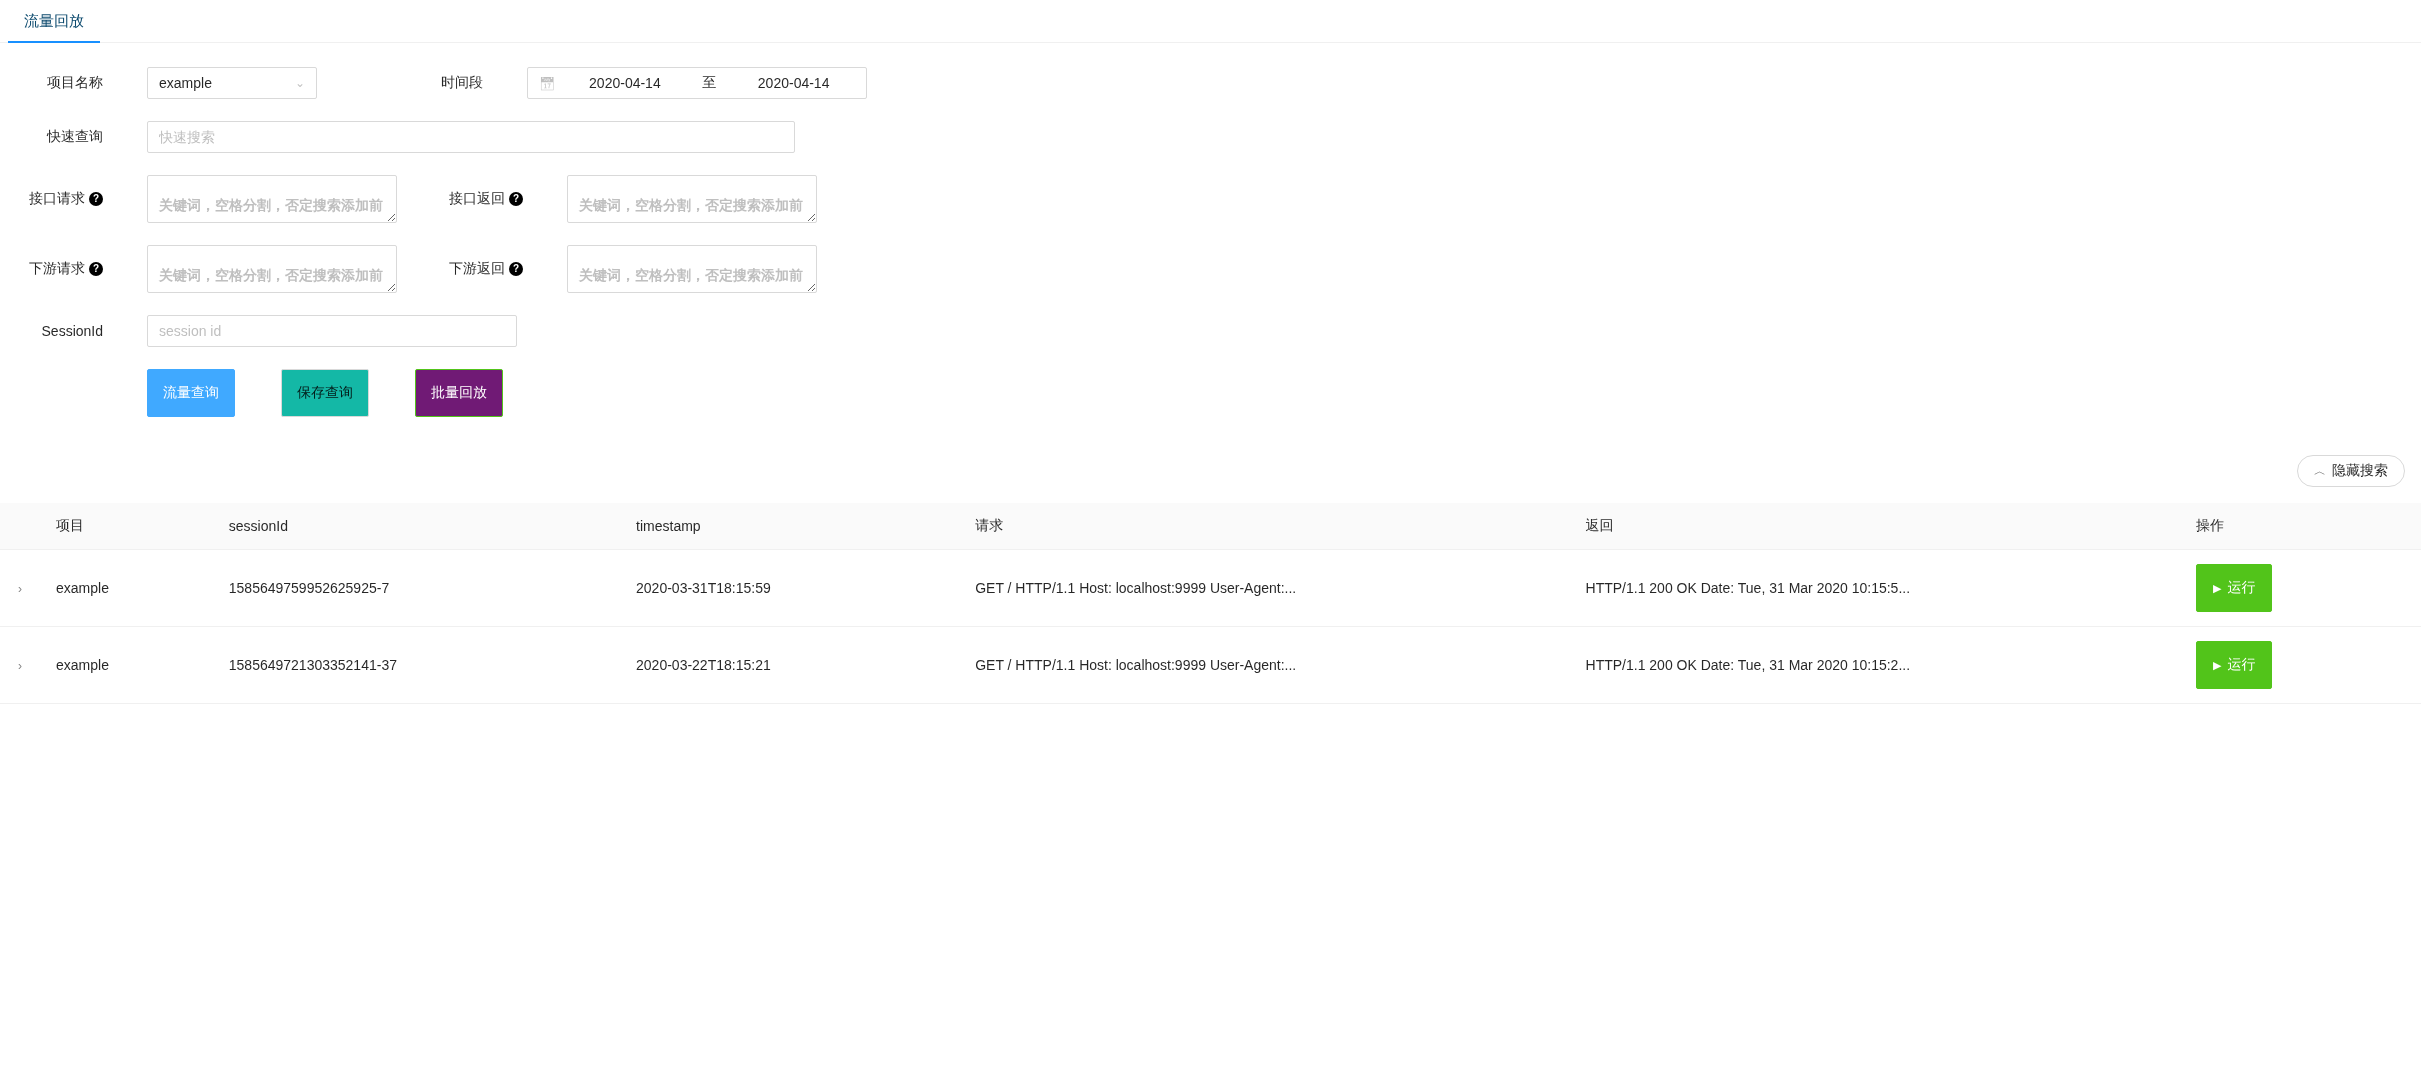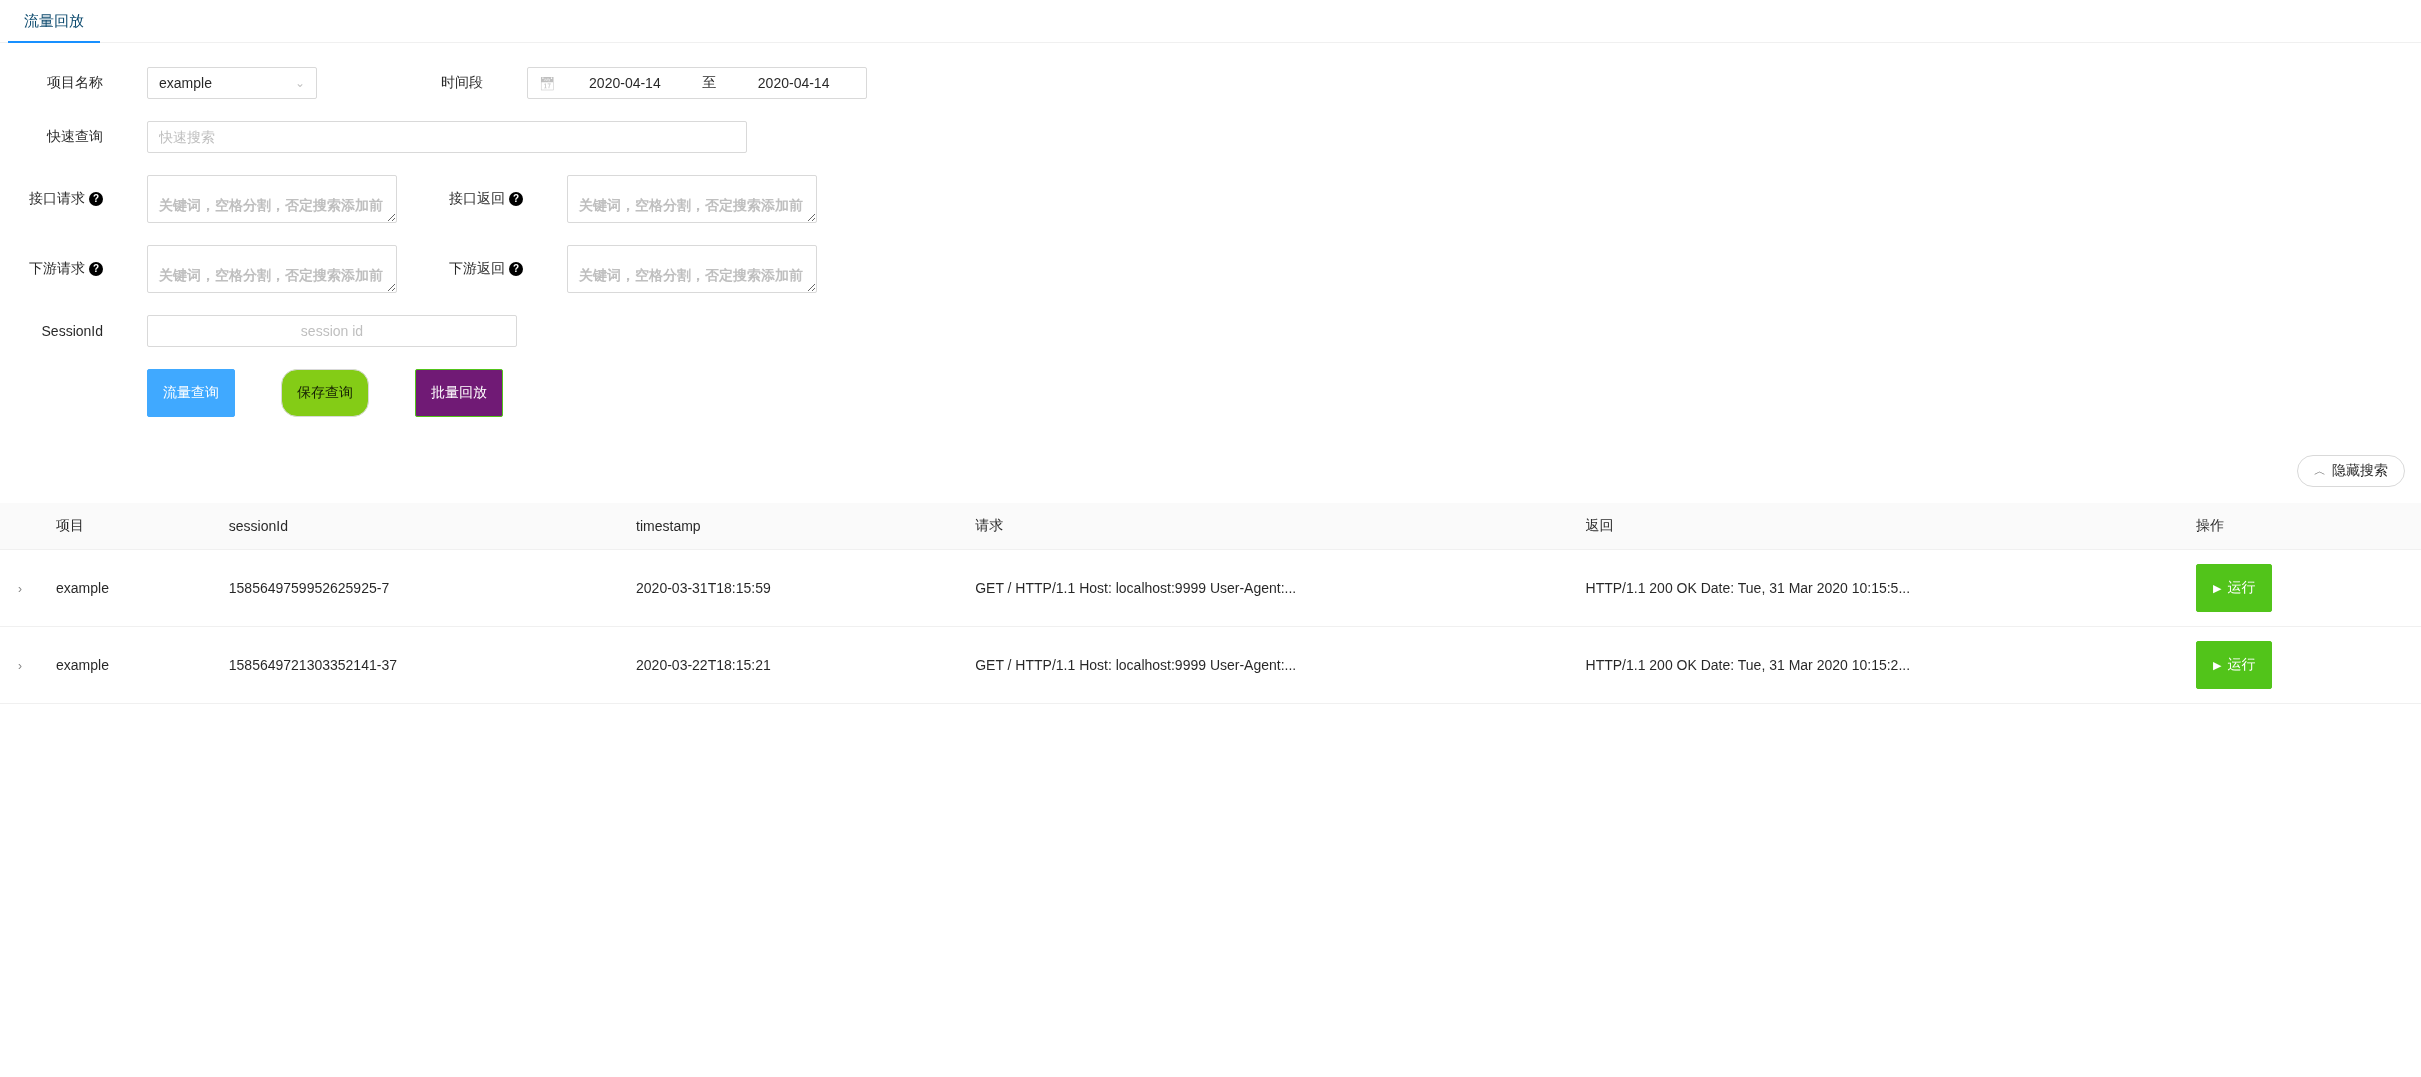--- a/index.html
+++ b/index.html
@@ -109,37 +109,37 @@
     height: 48px;
     min-height: 32px;
     padding-top: 20px;
     line-height: 1.4;
     overflow: hidden;
     font-weight: bold;
   }
   .text-input::placeholder, .textarea-input::placeholder {
     color: #bfbfbf;
   }
-  .w600 { width: 600px; }
+  .w600 { width: 648px; }
   .w250 { width: 250px; }
-  .w370 { width: 370px; text-align: center; }
+  .w370 { width: 370px; }
   .btn {
     display: inline-flex;
     align-items: center;
     justify-content: center;
     height: 48px;
     padding: 0 15px;
     border-radius: 2px;
     font-size: 14px;
     cursor: pointer;
     border: 1px solid transparent;
     margin-right: 10px;
   }
   .btn-primary { background: #40a9ff; color: #fff; border-color: #40a9ff;}
-  .btn-default { background: #84cc16; color: rgba(0,0,0,0.85); border-color: #d9d9d9; border-radius: 16px;}
+  .btn-default { background: #14b8a6; color: rgba(0,0,0,0.85); border-color: #d9d9d9;}
   .btn-success { background: #701a75; color: #fff; border-color: #52c41a;}
   .btn-play { background: #52c41a; color: #fff; border-color: #52c41a; padding: 0 16px;}
   .btn-play .play-icon { margin-right: 6px; font-size: 11px;}
   .toolbar-right {
     display: flex;
     justify-content: flex-end;
     padding: 8px 16px 16px 16px;
   }
   .hide-search-btn {
     display: inline-flex;

